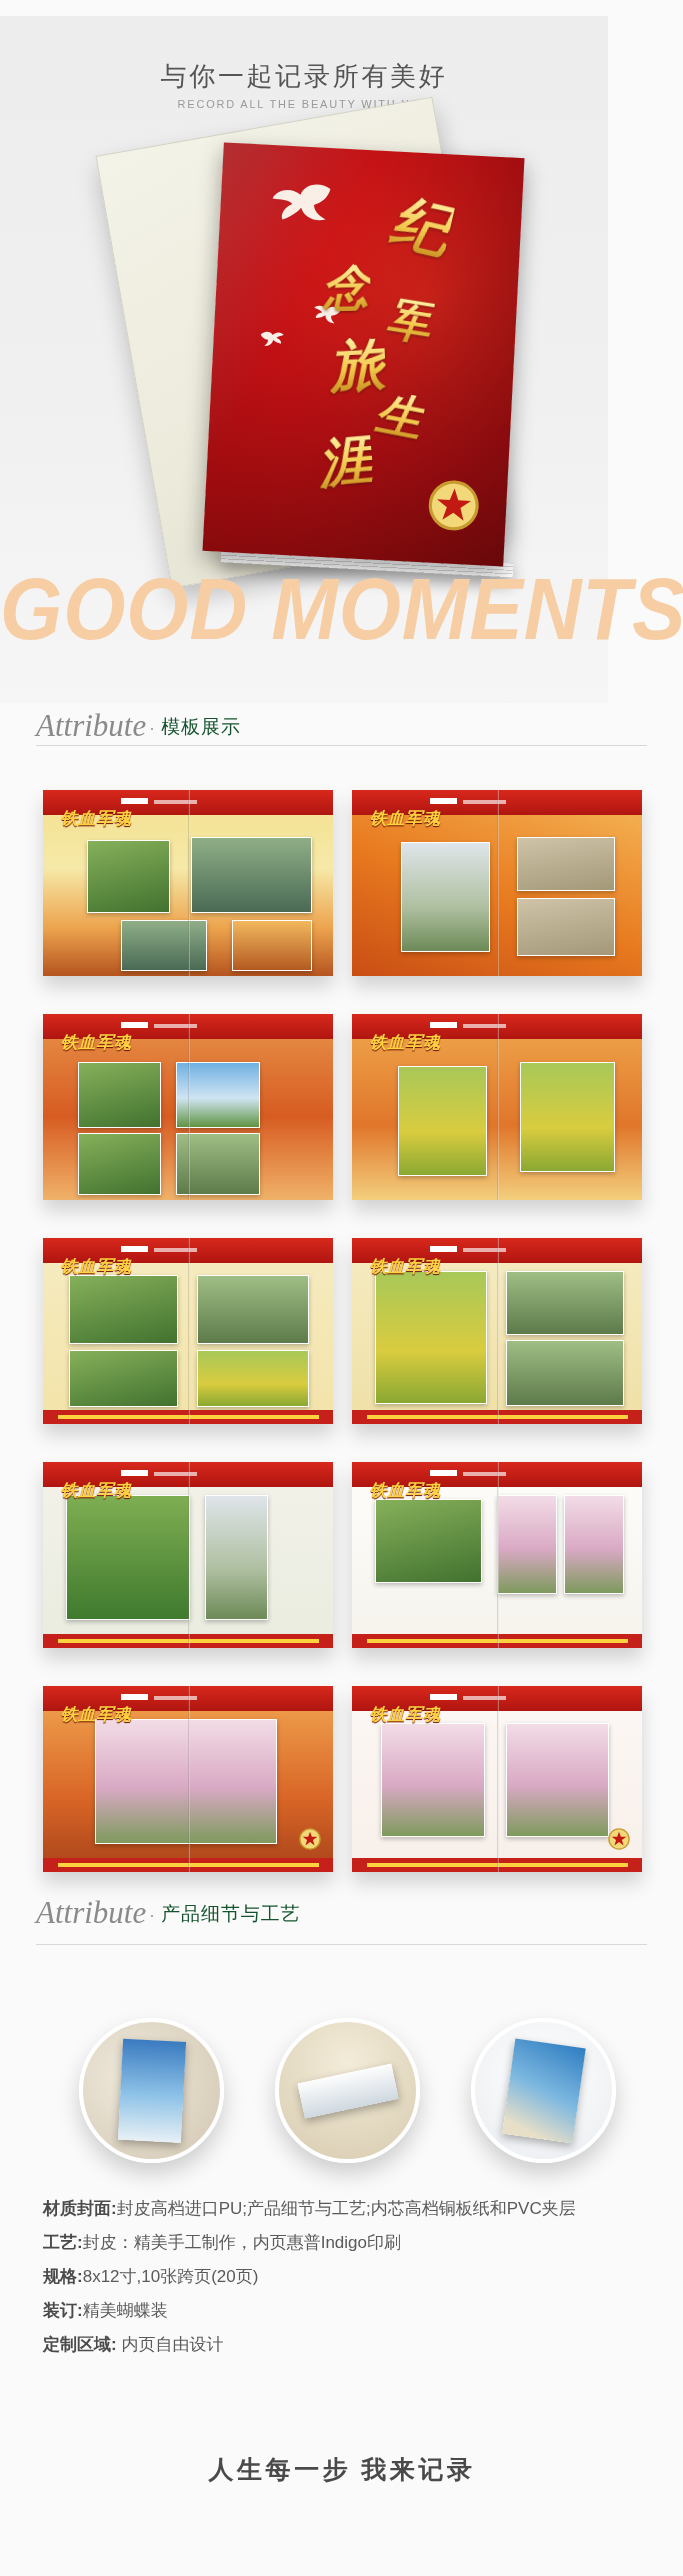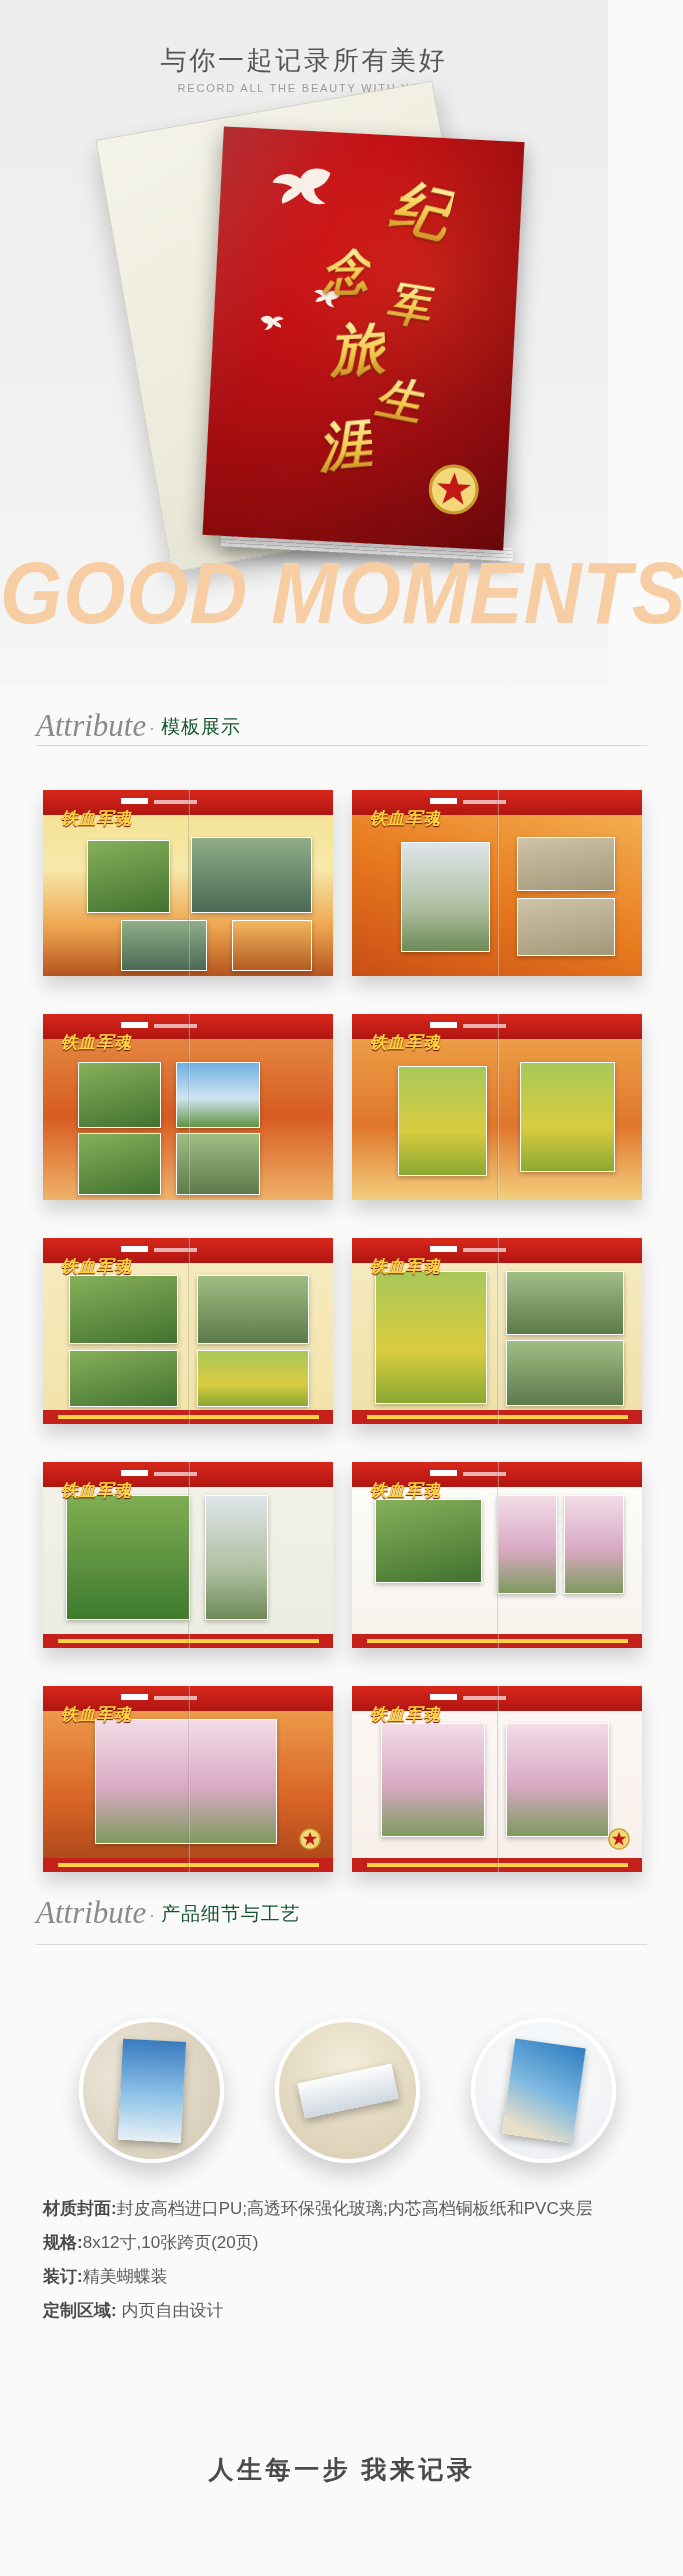--- a/index.html
+++ b/index.html
@@ -1,20 +1,20 @@
 <!DOCTYPE html>
 <html style="font-size:14.5px"><head>
 <meta charset="utf-8">
 <style>
   html,body{margin:0;padding:0;background:#ffffff;}
   .page{position:relative;width:684px;height:2576px;overflow:hidden;
         font-family:"Liberation Sans",sans-serif;background:#fafafa;}
 
   
-  .hero{position:absolute;left:0;top:0;width:608px;height:687px;
+  .hero{position:absolute;left:0;top:16px;width:608px;height:687px;
         background:linear-gradient(180deg,#ededed 0%,#f0f0f0 55%,#f6f6f6 100%);}
   .hero-title{position:absolute;left:0;top:43px;width:100%;text-align:center;
         font-size:26px;color:#555;letter-spacing:2.7px;font-weight:400;}
   .hero-subtitle{position:absolute;left:0;top:82px;width:100%;text-align:center;
         font-size:11px;color:#9a9a9a;letter-spacing:1.8px;}
 
   .mockup{position:absolute;left:0;top:0;width:684px;height:580px;}
   .book-back{position:absolute;left:131px;top:107px;width:340px;height:437px;
         background:linear-gradient(160deg,#f4f3e8 0%,#eceadb 60%,#e2e0d0 100%);
         border:0.9px solid #d2d1c2;transform:rotate(-10deg);
@@ -336,21 +336,22 @@
       </div>
       <div class="circle" style="background: radial-gradient(circle at 50% 30%, rgb(243, 236, 217) 0%, rgb(221, 210, 184) 80%);">
         <div class="circle-book" style="width: 70%; height: 26%; background: linear-gradient(rgb(253, 253, 253) 0%, rgb(207, 216, 224) 100%); transform: translate(-50%, -50%) rotate(-12deg);"></div>
       </div>
       <div class="circle" style="background: radial-gradient(circle at 50% 40%, rgb(255, 255, 255) 0%, rgb(236, 239, 242) 85%);">
         <div class="circle-book" style="width: 52%; height: 70%; background: linear-gradient(200deg, rgb(47, 126, 194) 0%, rgb(125, 184, 224) 50%, rgb(232, 223, 200) 88%); transform: translate(-50%, -50%) rotate(8deg);"></div>
       </div>
     </div>
 
   <div id="specs">
-      <div class="spec-line"><b>材质封面:</b><span>封皮高档进口PU;高透环保强化玻璃;内芯高档铜板纸和PVC夹层</span></div>
+      <div class="spec-line"><b>材质封面:</b><span>封皮高档进口PU;产品细节与工艺;内芯高档铜板纸和PVC夹层</span></div>
+      <div class="spec-line"><b>工艺:</b><span>封皮：精美手工制作，内页惠普Indigo印刷</span></div>
       <div class="spec-line"><b>规格:</b><span>8x12寸,10张跨页(20页)</span></div>
       <div class="spec-line"><b>装订:</b><span>精美蝴蝶装</span></div>
       <div class="spec-line"><b>定制区域:</b><span> 内页自由设计</span></div>
     </div>
 
   <div class="footer-title">人生每一步 我来记录</div>
 </div>
 
 
 </body></html>

